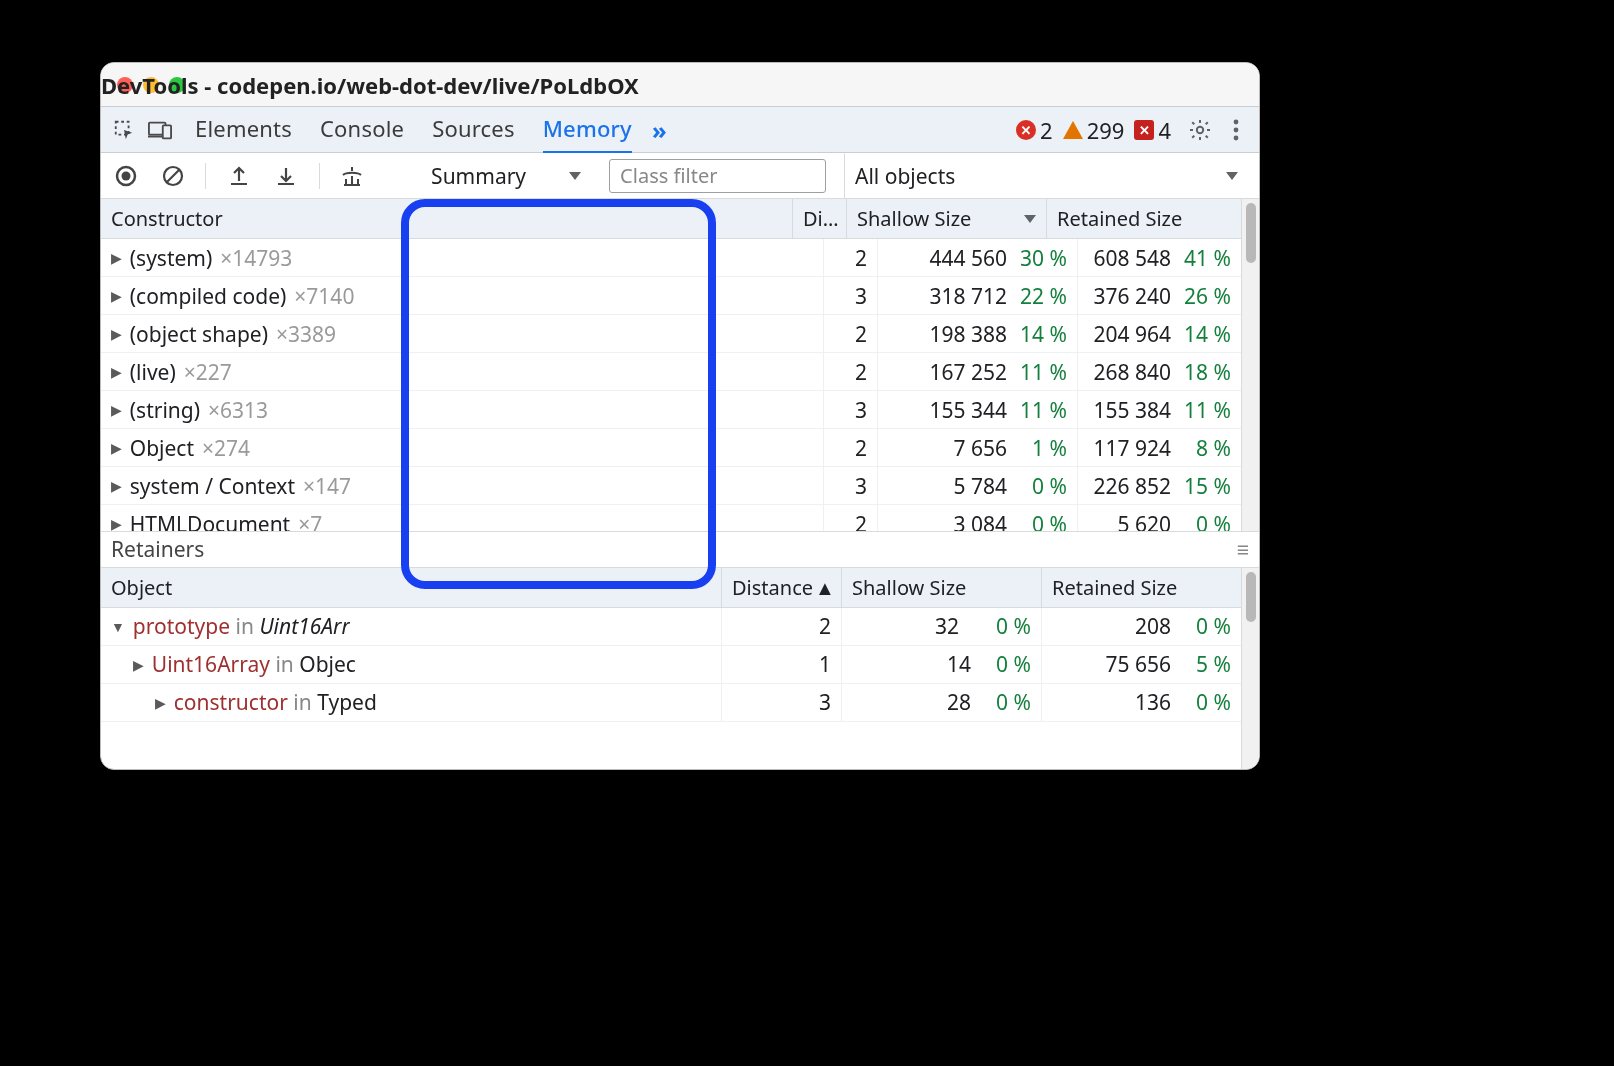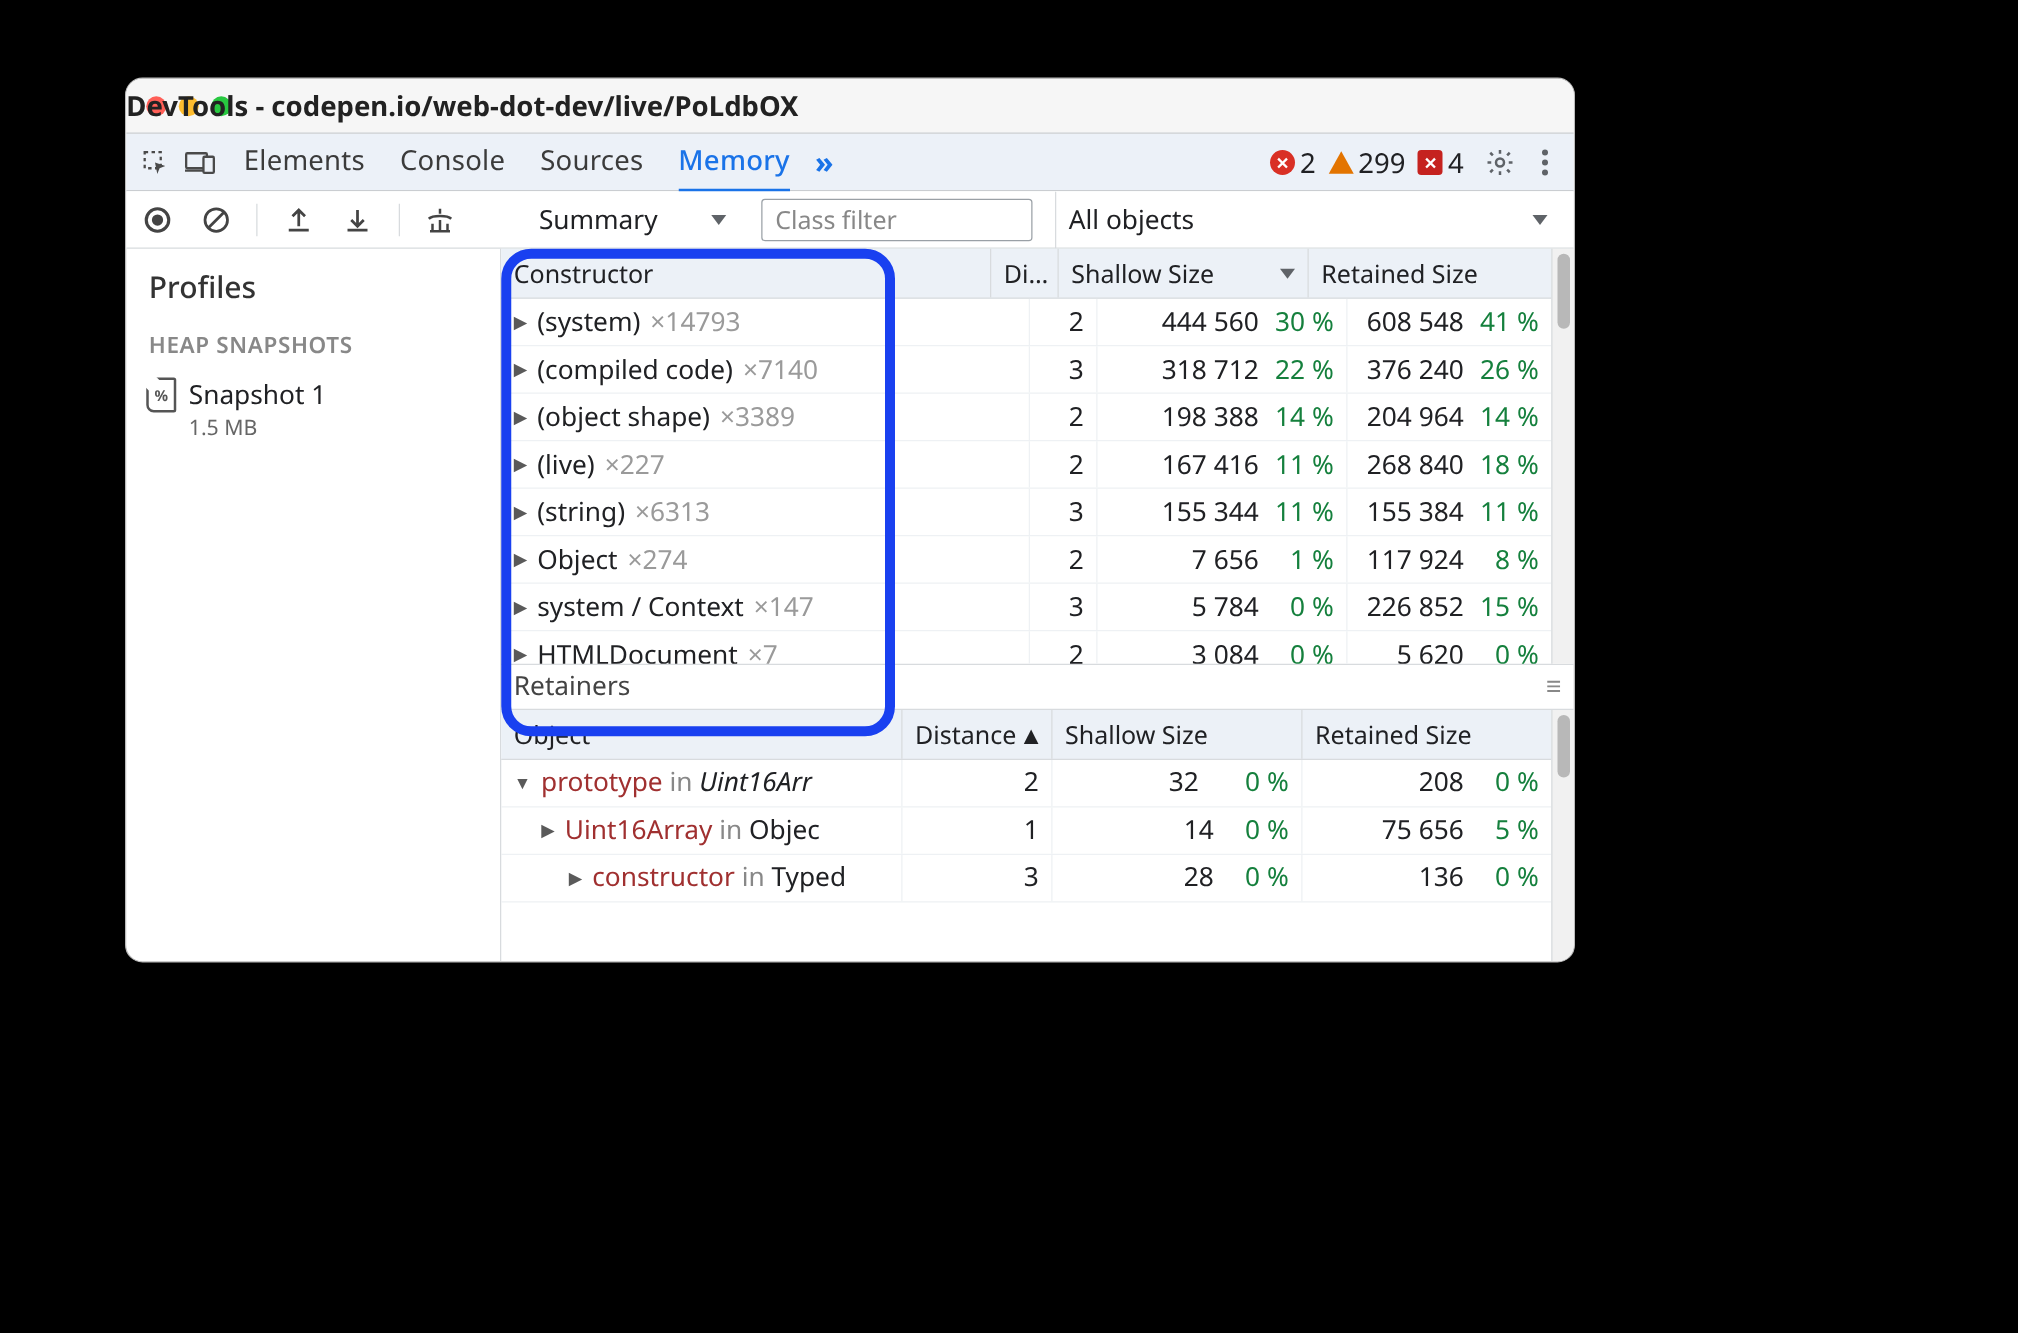--- a/index.html
+++ b/index.html
@@ -313,31 +313,20 @@
       <span>Class filter</span>
     </div>
     <div class="select wide" style="border-left:1px solid var(--border-light);height:46px;">
       <span>All objects</span>
       <span class="tri-down"></span>
     </div>
   </div>
 
   <div class="main">
 
-    <div class="sidebar">
-      <h2>Profiles</h2>
-      <div class="sec-label">HEAP SNAPSHOTS</div>
-      <div class="snapshot">
-        <div class="snap-ico"></div>
-        <div>
-          <div class="snap-title">Snapshot 1</div>
-          <div class="snap-sz">1.5 MB</div>
-        </div>
-      </div>
-    </div>
 
     <div class="content">
 
       <div class="grid">
         <div class="grid-area">
           <div class="grid-inner">
             <div class="ghead">
               <div class="col c-con">Constructor</div>
               <div class="col c-dis">Di…</div>
               <div class="col c-sh">
@@ -396,21 +385,21 @@
                   </div>
                 </div>
                 <div class="row">
                   <div class="cell c-con">
                     <span class="disclose">▶</span>
                     <span>(live)</span> 
                     <span class="count">×227</span>
                   </div>
                   <div class="cell c-dis">2</div>
                   <div class="cell c-sh">
-                    <span>167 416</span>
+                    <span>167 252</span>
                     <span class="pct">11 %</span>
                   </div>
                   <div class="cell c-re">
                     <span>268 840</span>
                     <span class="pct">18 %</span>
                   </div>
                 </div>
                 <div class="row">
                   <div class="cell c-con">
                     <span class="disclose">▶</span>

